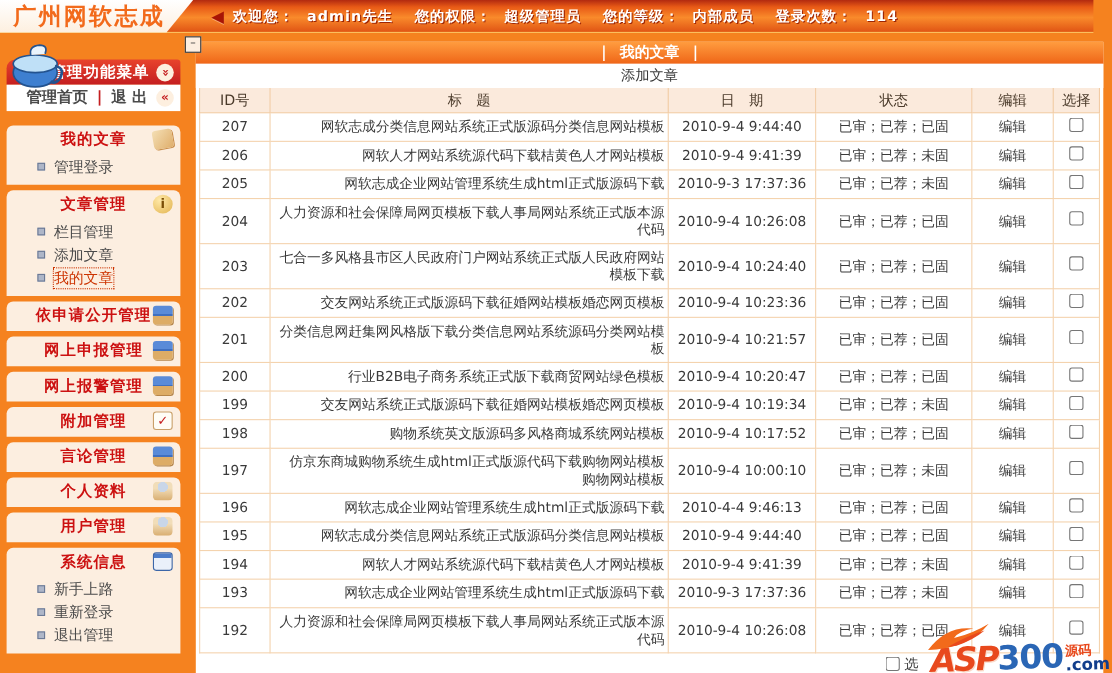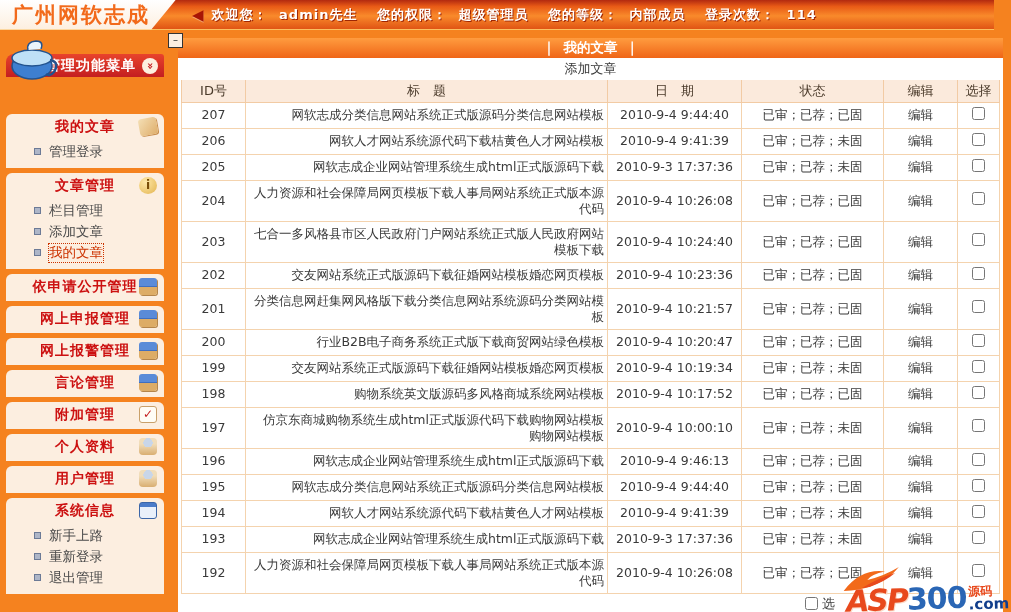--- a/index.html
+++ b/index.html
@@ -149,20 +149,26 @@
   <svg class="cup-icon" viewBox="0 0 52 44">
     <ellipse cx="24" cy="28" rx="20" ry="13" fill="#3E7FD0" stroke="#23538F" stroke-width="1.5"></ellipse>
     <ellipse cx="24" cy="20" rx="20" ry="8" fill="#BFE0F7" stroke="#23538F" stroke-width="1.5"></ellipse>
     <path d="M42 22 q10 2 4 12 q-4 5 -8 2" fill="none" stroke="#23538F" stroke-width="2.5"></path>
     <path d="M20 12 q-2 -8 8 -9 q8 0 5 8" fill="#EAF4FC" stroke="#23538F" stroke-width="1.5"></path>
   </svg>
   <div class="menu-title-bar">
     <span class="t">管理功能菜单</span>
     <span class="circle-btn down">»</span>
   </div>
+  <div class="home-bar">
+    <a>管理首页</a>
+    <span class="sep">|</span>
+    <a>退 出</a>
+    <span class="circle-btn">«</span>
+  </div>
   <nav id="sidebar-sections">
       <div class="section">
         <div class="section-header">
           <span class="title">我的文章</span>
           <span class="s-icon package-icon"></span>
         </div>
         <ul class="section-items">
           <li>
             <span class="bullet"></span>
             <span class="lbl">管理登录</span>
@@ -202,28 +208,28 @@
         </div>
       </div>
       <div class="section">
         <div class="section-header">
           <span class="title">网上报警管理</span>
           <span class="s-icon books-icon"></span>
         </div>
       </div>
       <div class="section">
         <div class="section-header">
+          <span class="title">附加管理</span>
+          <span class="s-icon checklist-icon"></span>
+        </div>
+      </div>
+      <div class="section">
+        <div class="section-header">
           <span class="title">言论管理</span>
           <span class="s-icon books-icon"></span>
-        </div>
-      </div>
-      <div class="section">
-        <div class="section-header">
-          <span class="title">附加管理</span>
-          <span class="s-icon checklist-icon"></span>
         </div>
       </div>
       <div class="section">
         <div class="section-header">
           <span class="title">个人资料</span>
           <span class="s-icon user-icon"></span>
         </div>
       </div>
       <div class="section">
         <div class="section-header">
@@ -371,21 +377,21 @@
           <td>197</td>
           <td class="title-cell">仿京东商城购物系统生成html正式版源代码下载购物网站模板购物网站模板</td>
           <td>2010-9-4 10:00:10</td>
           <td>已审；已荐；未固</td>
           <td><a class="edit-link">编辑</a></td>
           <td><input type="checkbox" style=""></td>
         </tr>
         <tr>
           <td>196</td>
           <td class="title-cell">网软志成企业网站管理系统生成html正式版源码下载</td>
-          <td>2010-9-4 9:46:13</td>
+          <td>2010-4-4 9:46:13</td>
           <td>已审；已荐；已固</td>
           <td><a class="edit-link">编辑</a></td>
           <td><input type="checkbox" style=""></td>
         </tr>
         <tr>
           <td>195</td>
           <td class="title-cell">网软志成分类信息网站系统正式版源码分类信息网站模板</td>
           <td>2010-9-4 9:44:40</td>
           <td>已审；已荐；已固</td>
           <td><a class="edit-link">编辑</a></td>

